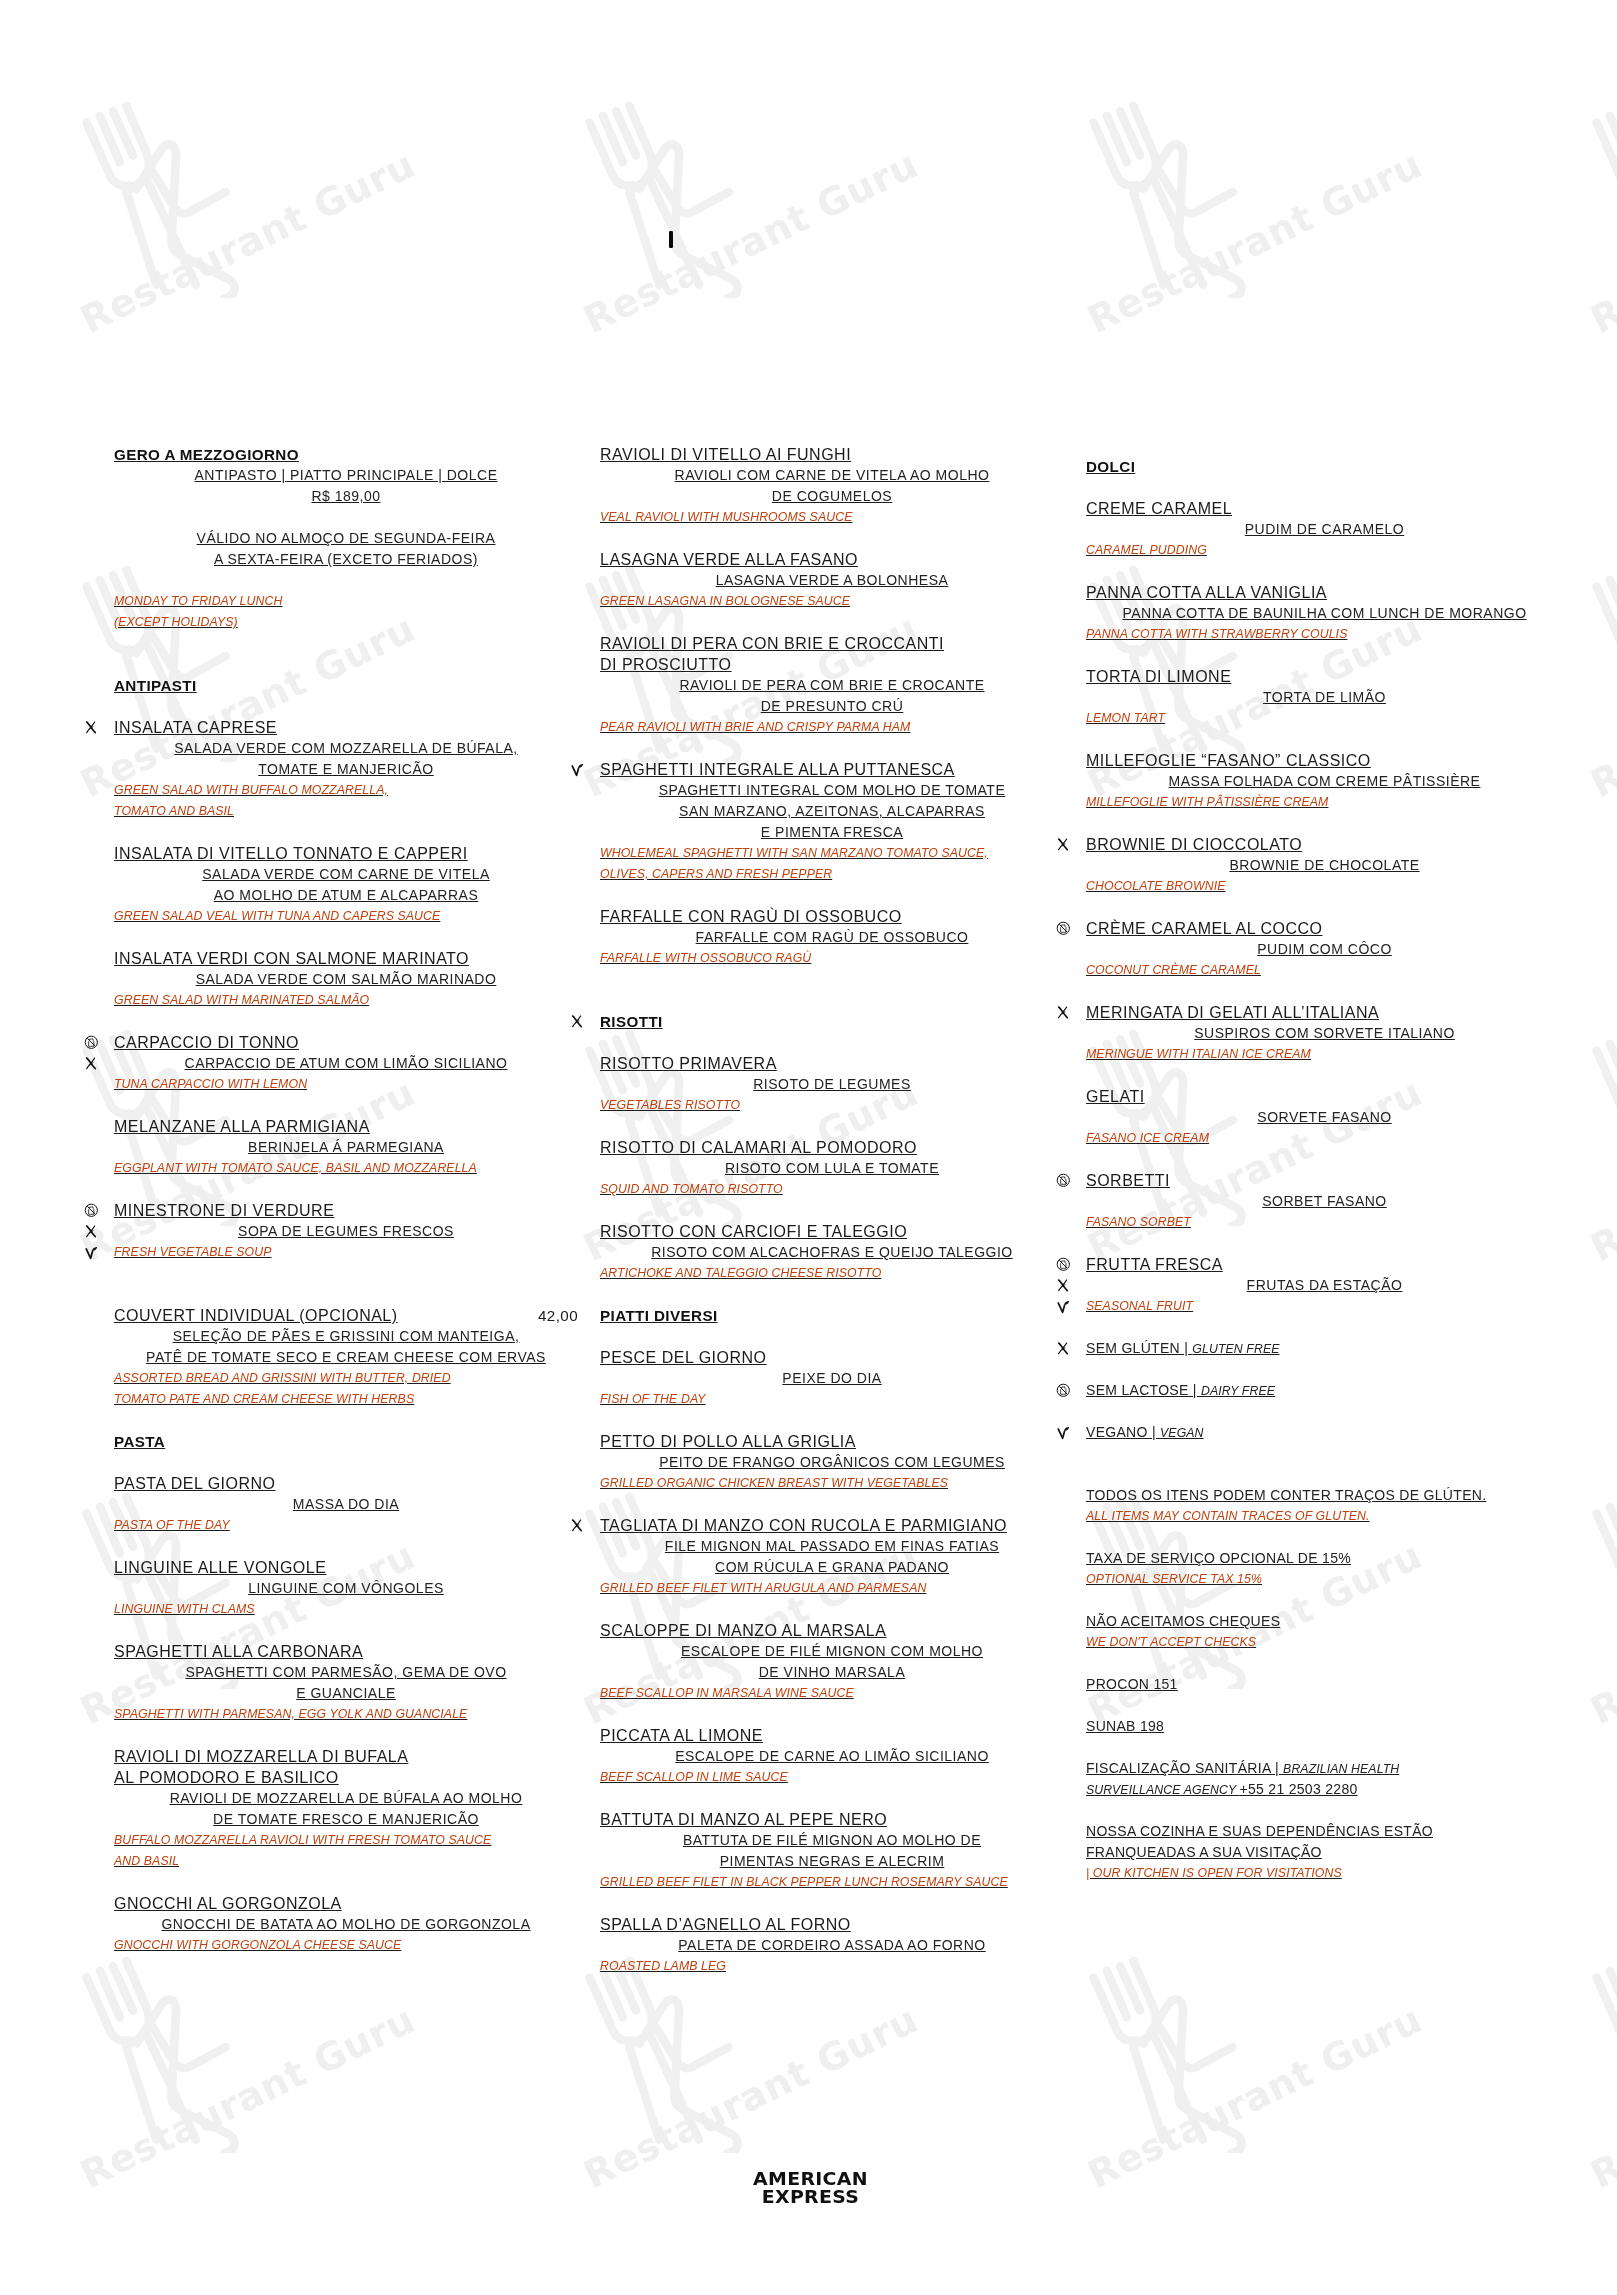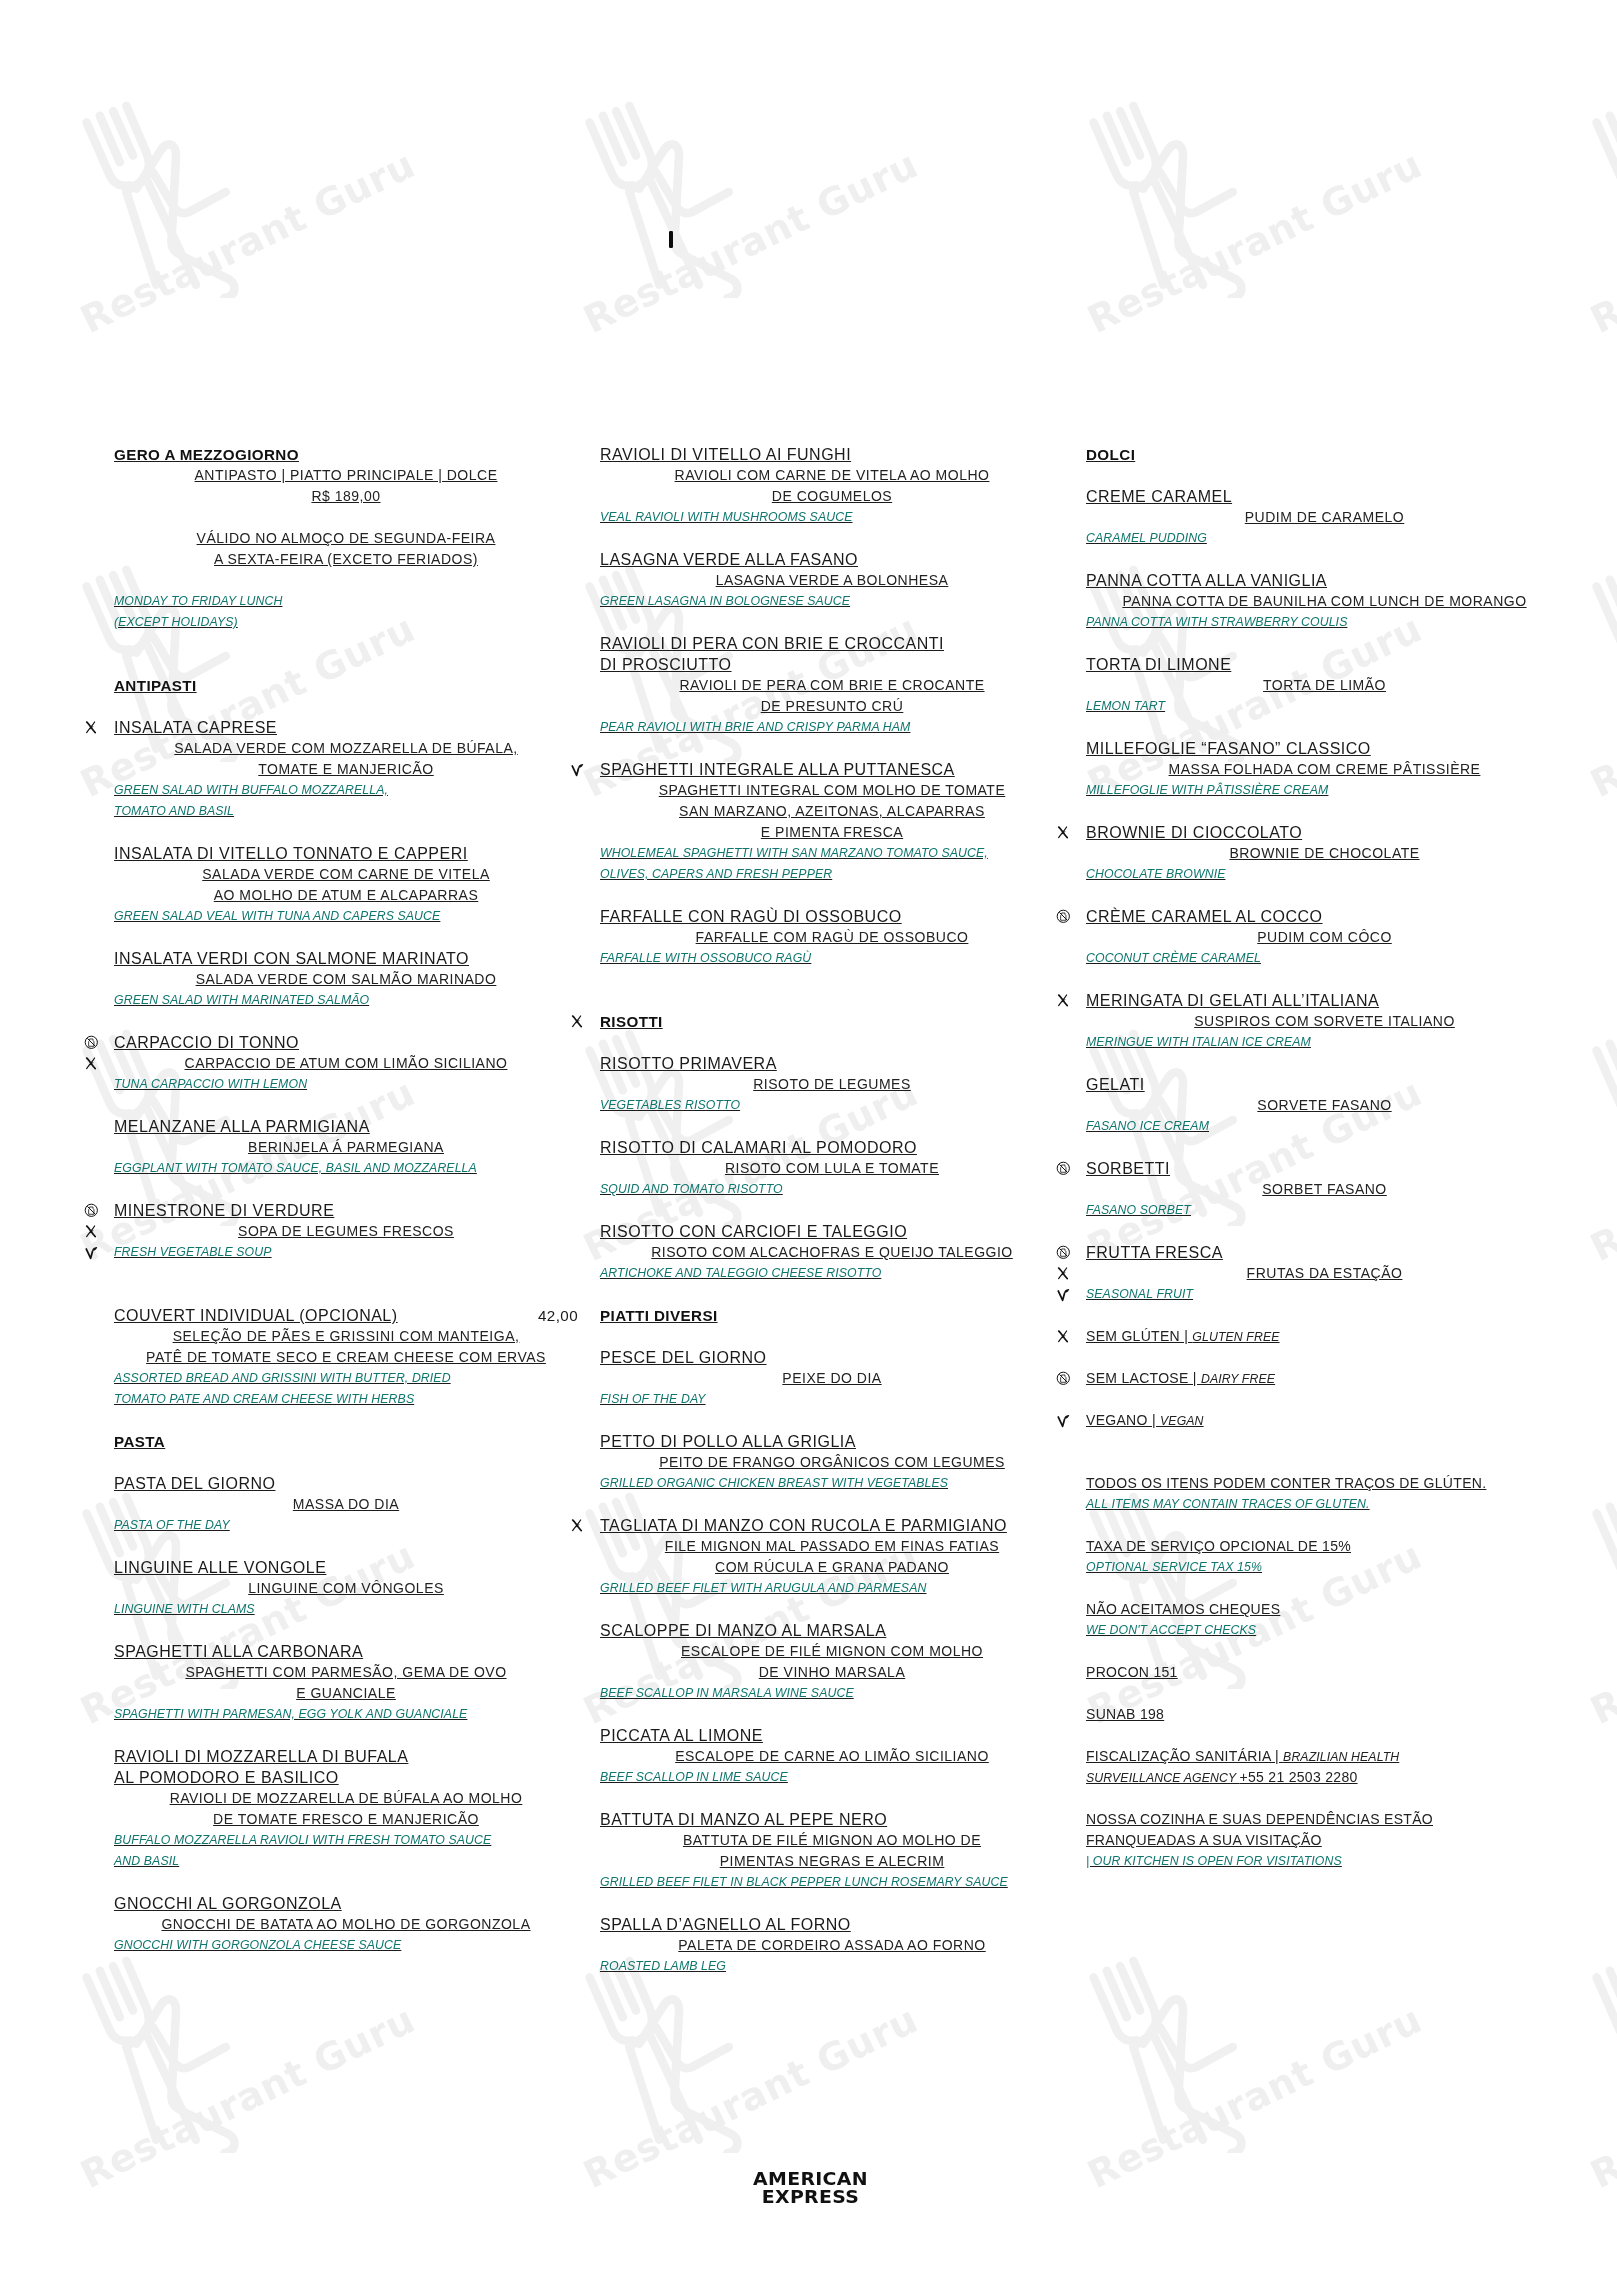--- a/index.html
+++ b/index.html
@@ -6,26 +6,26 @@
   body { width:1617px; height:2295px; position:relative; overflow:hidden; font-family:"Liberation Sans", sans-serif; color:#1c1c1c; }
   .wm { position:absolute; pointer-events:none; }
   .wm svg { display:block; }
   .wm-text { position:absolute; font-family:"DejaVu Sans", sans-serif; font-weight:bold; font-size:38px; color:#efefef; transform:rotate(-26deg); transform-origin:left bottom; white-space:nowrap; letter-spacing:0.7px; }
   .logo { position:absolute; left:669px; top:223px; width:278px; height:60px; }
   .logo-text { position:absolute; left:24px; top:0; font-family:"Liberation Sans", sans-serif; font-size:65px; letter-spacing:14.6px; font-weight:normal; color:#0a0a0a; line-height:60px; -webkit-text-stroke:2px #0a0a0a; }
   .logo-tick { position:absolute; left:0; top:8px; width:4px; height:17px; background:#0a0a0a; border-radius:1.3px; }
   .col { position:absolute; top:444px; width:464px;text-decoration:underline; }
   .col-left { left:114px; }
   .col-mid { left:600px; }
-  .col-right { left:1086px; width:477px; }
+  .col-right { left:1086px; width:477px;margin-top:12px; }
   .line { position:relative; height:21px; line-height:21px; white-space:nowrap; }
   .t-head { font-weight:bold; font-size:15.2px; letter-spacing:0.4px; color:#111; }
   .t-name { font-size:16px; letter-spacing:0.5px; color:#1a1a1a; }
   .t-pt { font-size:14px; letter-spacing:0.5px; color:#222;text-align:center; }
-  .t-en { font-size:12.3px; font-style:italic; color:#0f766e; letter-spacing:0.1px; }
+  .t-en { font-size:12.3px; font-style:italic; color:#c2410c; letter-spacing:0.1px; }
   .t-note { font-size:14px; letter-spacing:0.3px; color:#222; }
   .t-gap { height:21px; }
   .price { position:absolute; right:0; top:0; font-size:15.2px; letter-spacing:0.4px; }
   .icon { position:absolute; left:-30.5px; top:3.3px; width:14.6px; height:14.6px; }
   .icon svg { display:block; width:14.6px; height:14.6px; }
   .amex { position:absolute; left:751px; top:2170px; width:119px; text-align:center; font-family:"DejaVu Sans", sans-serif; font-weight:bold; font-size:18px; line-height:18px; letter-spacing:0.3px; color:#111; transform:scaleX(1.05); }
   .en-inline { font-style:italic; font-size:12.3px; letter-spacing:0.1px;text-align:right; }
 </style>
 </head>
 <body>

